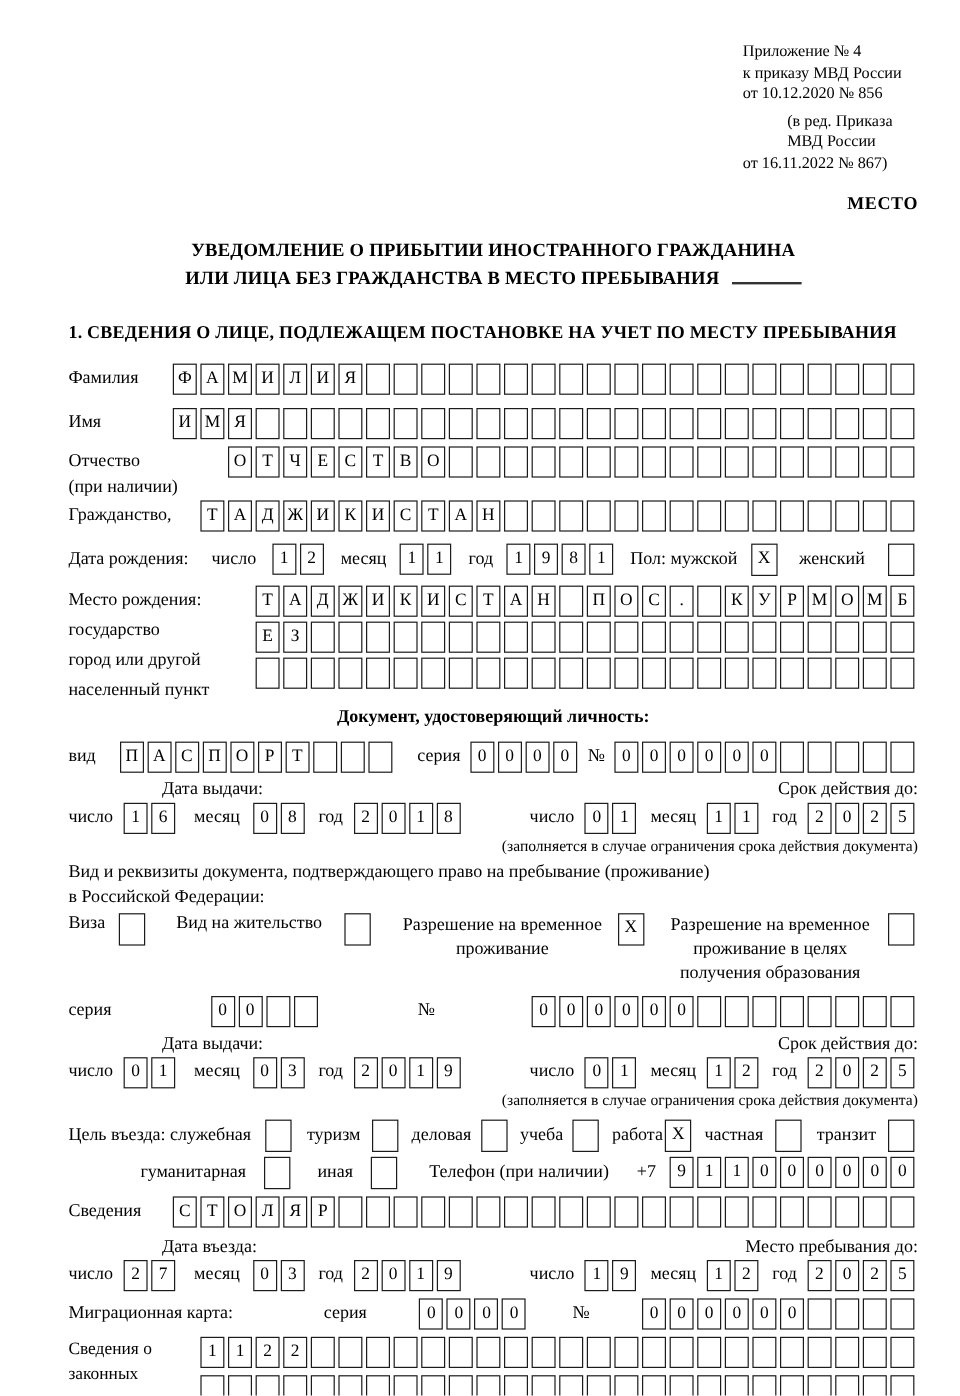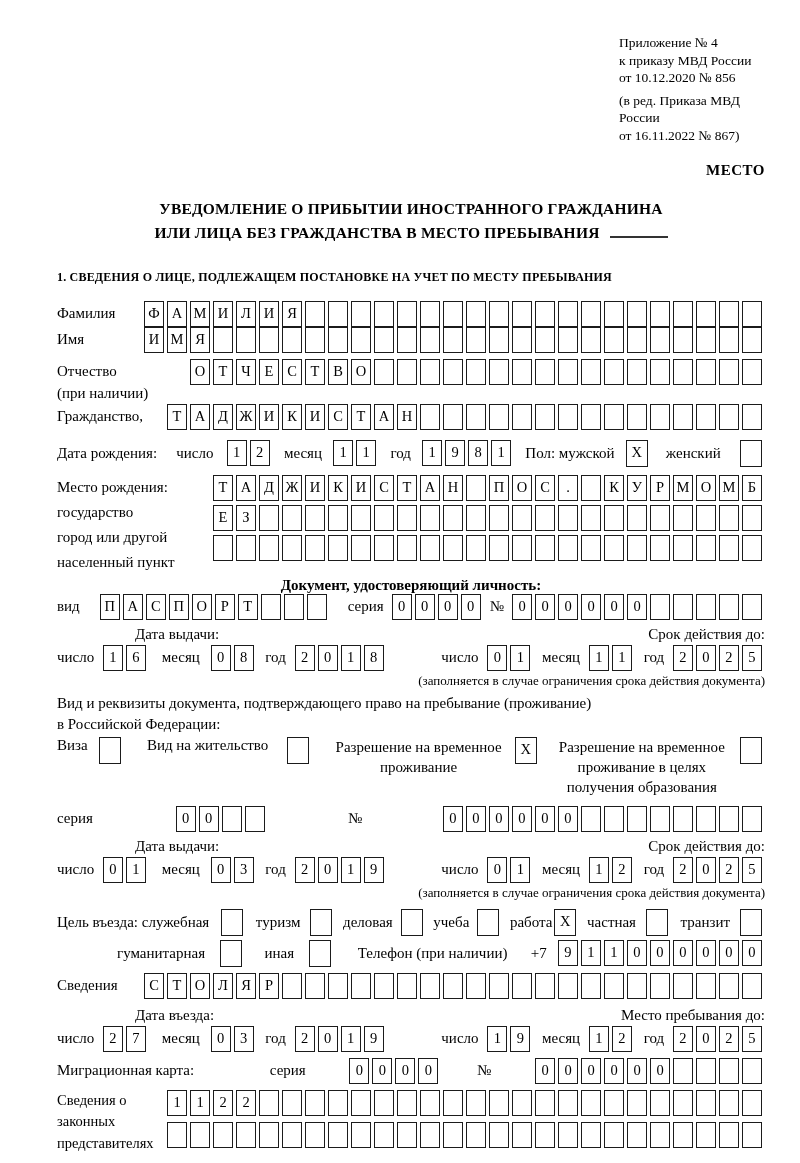--- a/index.html
+++ b/index.html
@@ -1,31 +1,31 @@
 <!DOCTYPE html>
 <html><head>
 <meta charset="utf-8">
 <style>
   html,body{margin:0;padding:0;background:#fff;}
   body{width:800px;height:1163px;color:#000;font-family:"Liberation Serif","DejaVu Serif",serif;font-size:15px;overflow:hidden;}
   .page{padding:34px 35px 0 57px;box-sizing:border-box;width:800px;}
   .appendix{margin-left:562px;font-size:13.5px;line-height:1.3;}
-  .appendix .gap{margin-top:5px;}
+  .appendix .gap{margin-top:5px;margin-left:37px;}
   .forma{text-align:right;font-weight:bold;margin-top:18px;font-size:15px;letter-spacing:.5px;}
   .title{text-align:center;font-weight:bold;font-size:15.5px;line-height:1.5;margin-top:18px;letter-spacing:.2px;}
   .underline{display:inline-block;width:58px;border-bottom:2.5px solid #333;height:11px;margin-left:10px;}
-  .sec{font-weight:bold;font-size:12px;margin-top:26px;letter-spacing:.2px;}
+  .sec{font-weight:bold;font-size:15px;margin-top:26px;letter-spacing:.2px;}
   .frow{display:flex;align-items:center;justify-content:space-between;}
   .cells{display:flex;align-items:center;}
   .cell{box-sizing:border-box;display:inline-block;width:20px;height:26px;border:1.6px solid #1b1b1b;margin-right:3px;text-align:center;line-height:23px;font-size:14.5px;flex:0 0 auto;background:#fff;}
   .cb .cell{width:22px;height:27px;}
   .lbl{white-space:nowrap;}
   .bold{font-weight:bold;}
   .center{text-align:center;}
-  .mt2{margin-top:2px;}.mt3{margin-top:0;font-family:Liberation Serif, serif;}.mt4{margin-top:4px;}.mt6{margin-top:6px;}
+  .mt2{margin-top:2px;}.mt3{margin-top:11px;font-family:Liberation Serif, serif;}.mt4{margin-top:4px;}.mt6{margin-top:6px;}
   .mt8{margin-top:8px;}.mt10{margin-top:10px;}.mt16{margin-top:16px;}
   .w72{width:72px;flex:0 0 72px;}
   .w110{width:110px;flex:0 0 110px;}
   .w95{width:95px;flex:0 0 95px;}
   .labelcol{flex:0 0 148px;line-height:25px;}
   .legalcol{flex:0 0 92px;line-height:21.5px;font-size:14.5px;}
   .g6{margin-left:6px;}.g8{margin-left:8px;}.g10{margin-left:10px;}.g14{margin-left:14px;}.g18{margin-left:18px;}
   .optlines{text-align:center;line-height:1.35;}
   .cap-right{text-align:right;font-size:13px;}
 </style>

